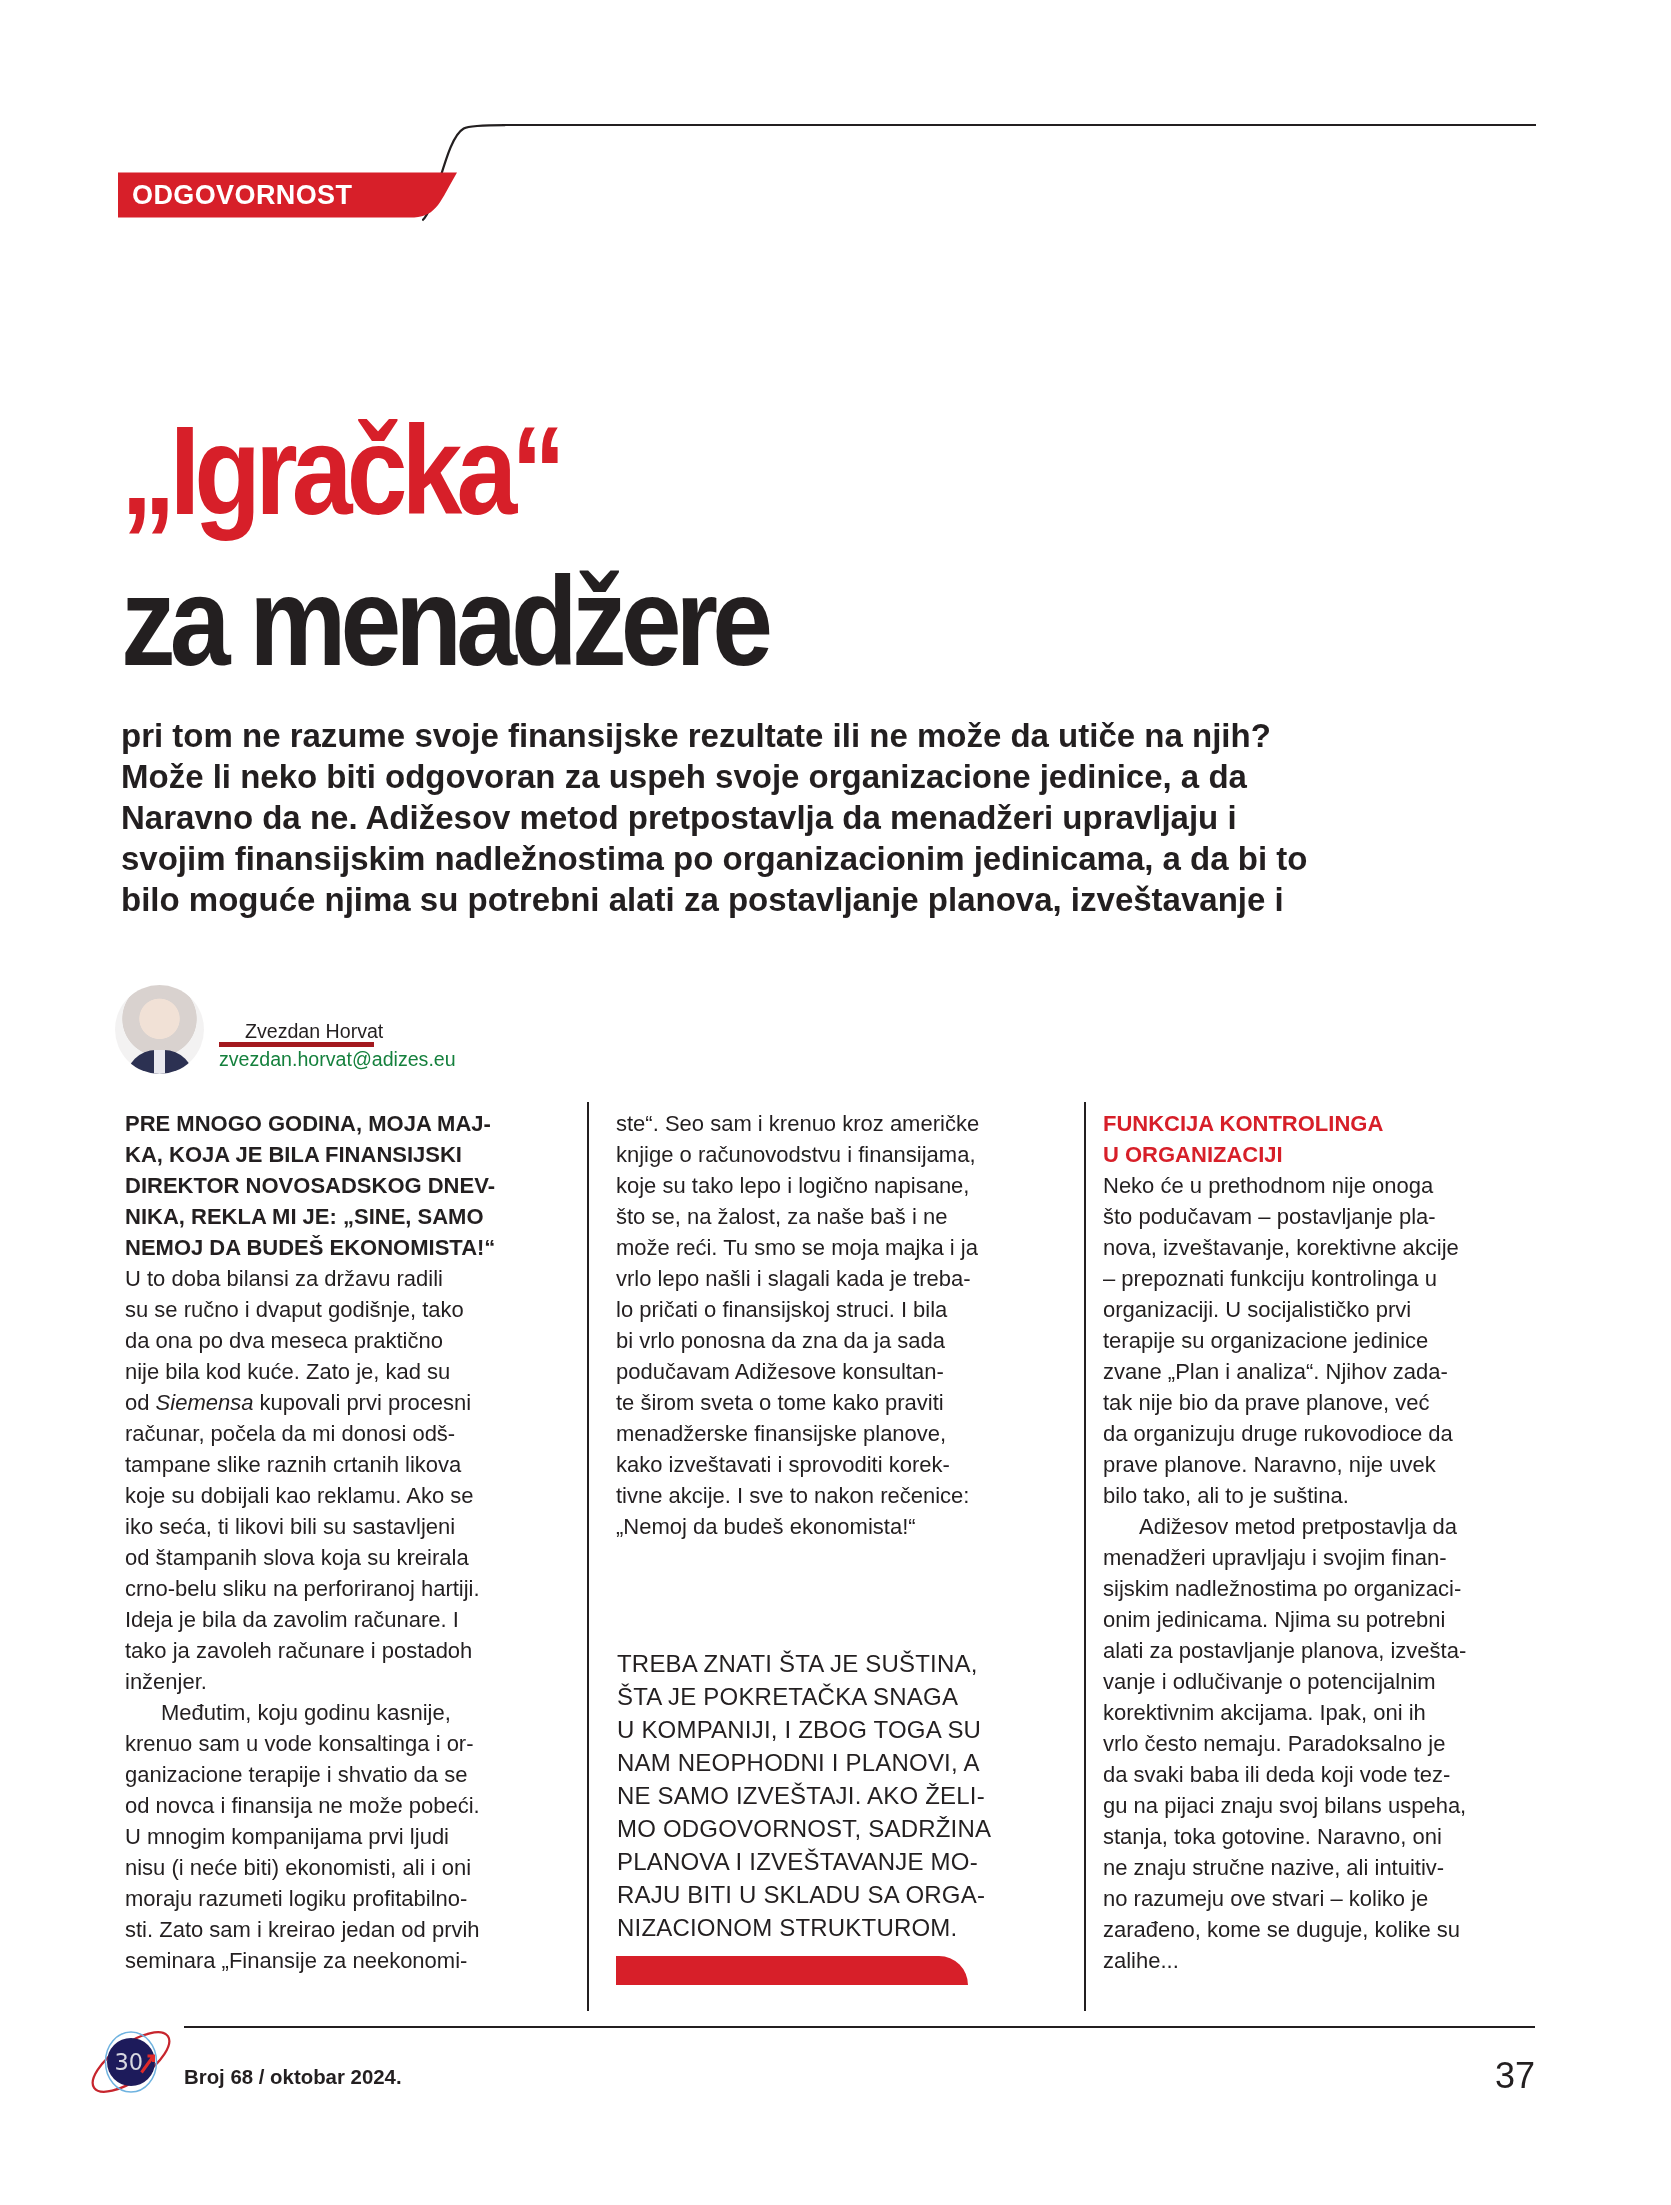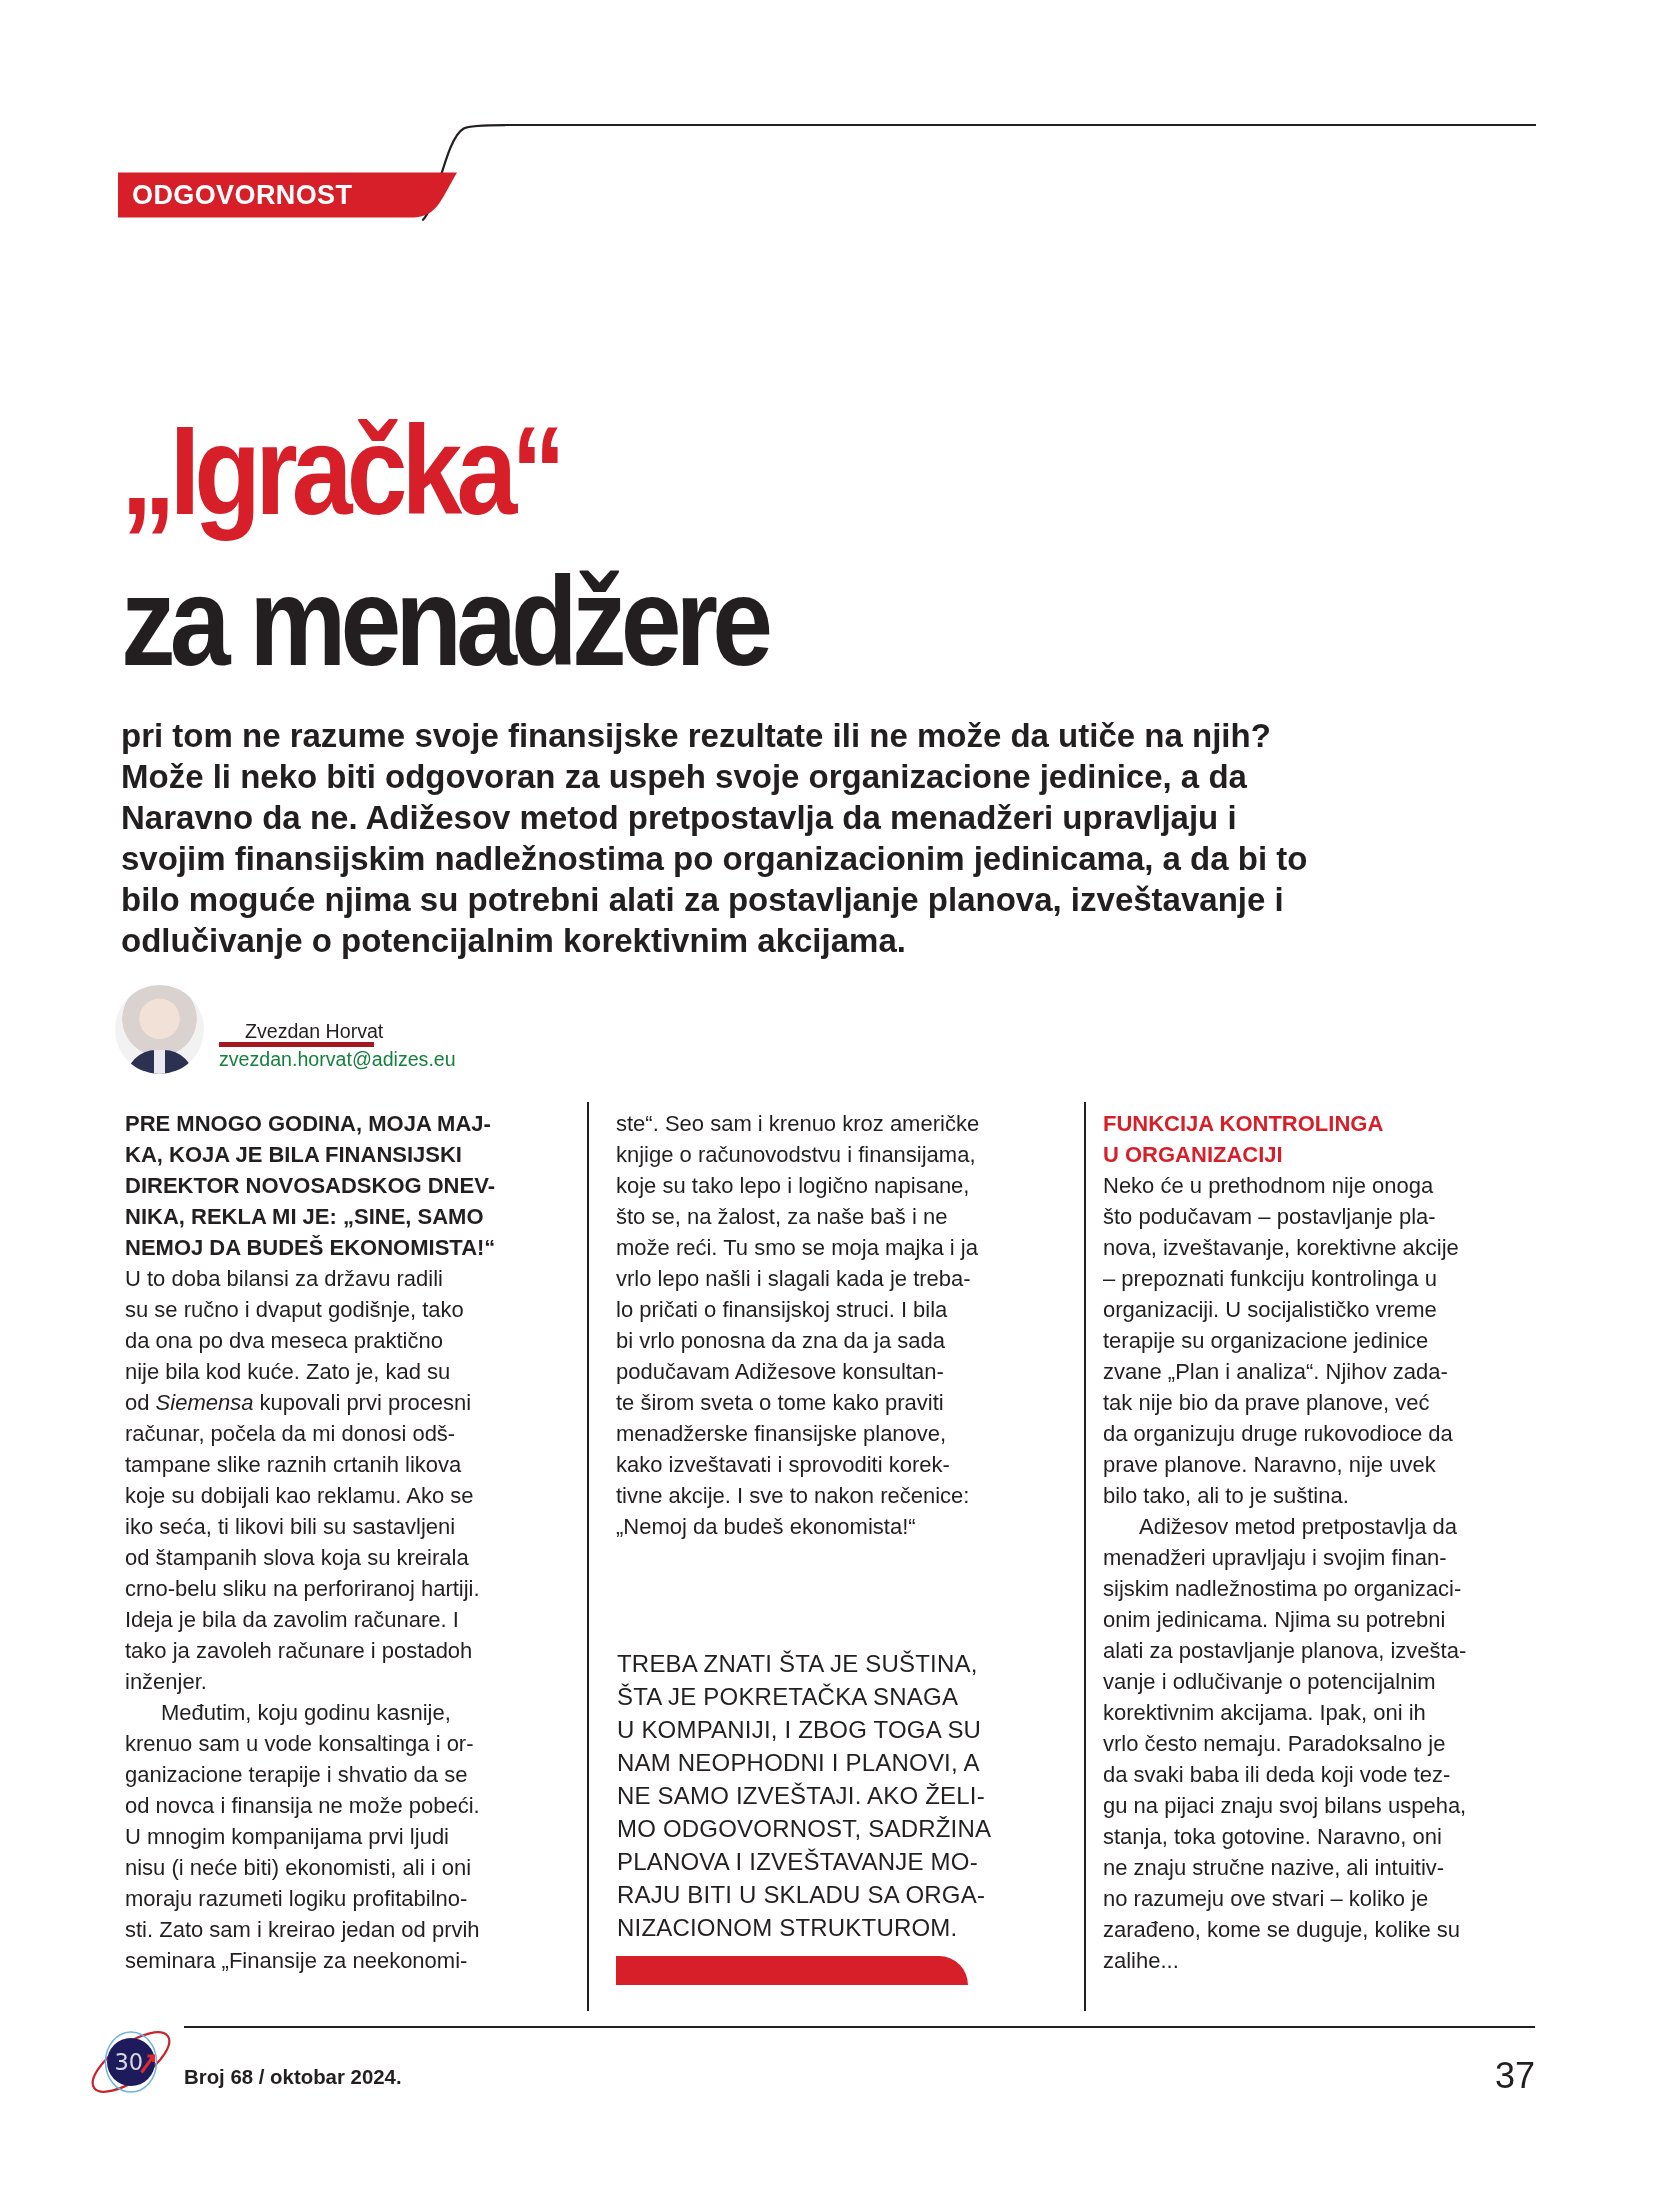--- a/index.html
+++ b/index.html
@@ -78,21 +78,20 @@
 
 <div class="title-line1">„Igračka“</div>
 <div class="title-line2">za menadžere</div>
 
 <div class="lead">
   <p>pri tom ne razume svoje finansijske rezultate ili ne može da utiče na njih?</p>
   <p>Može li neko biti odgovoran za uspeh svoje organizacione jedinice, a da</p>
   <p>Naravno da ne. Adižesov metod pretpostavlja da menadžeri upravljaju i</p>
   <p>svojim finansijskim nadležnostima po organizacionim jedinicama, a da bi to</p>
   <p>bilo moguće njima su potrebni alati za postavljanje planova, izveštavanje i</p>
-  <p>odlučivanje o potencijalnim korektivnim akcijama.</p>
 </div>
 
 <div class="avatar">
   <div class="suit"></div>
   <div class="shirt"></div>
 </div>
 <div class="author-name">Zvezdan Horvat</div>
 <div class="author-underline"></div>
 <div class="author-email">zvezdan.horvat@adizes.eu</div>
 
@@ -160,21 +159,21 @@
 </div>
 <div class="quote-bar"></div>
 
 <div class="col col3">
   <p class="subhead">FUNKCIJA KONTROLINGA</p>
   <p class="subhead">U ORGANIZACIJI</p>
   <p>Neko će u prethodnom nije onoga</p>
   <p>što podučavam – postavljanje pla-</p>
   <p>nova, izveštavanje, korektivne akcije</p>
   <p>– prepoznati funkciju kontrolinga u</p>
-  <p>organizaciji. U socijalističko vreme</p>
+  <p>organizaciji. U socijalističko prvi</p>
   <p>terapije su organizacione jedinice</p>
   <p>zvane „Plan i analiza“. Njihov zada-</p>
   <p>tak nije bio da prave planove, već</p>
   <p>da organizuju druge rukovodioce da</p>
   <p>prave planove. Naravno, nije uvek</p>
   <p>bilo tako, ali to je suština.</p>
   <p class="indent">Adižesov metod pretpostavlja da</p>
   <p>menadžeri upravljaju i svojim finan-</p>
   <p>sijskim nadležnostima po organizaci-</p>
   <p>onim jedinicama. Njima su potrebni</p>

